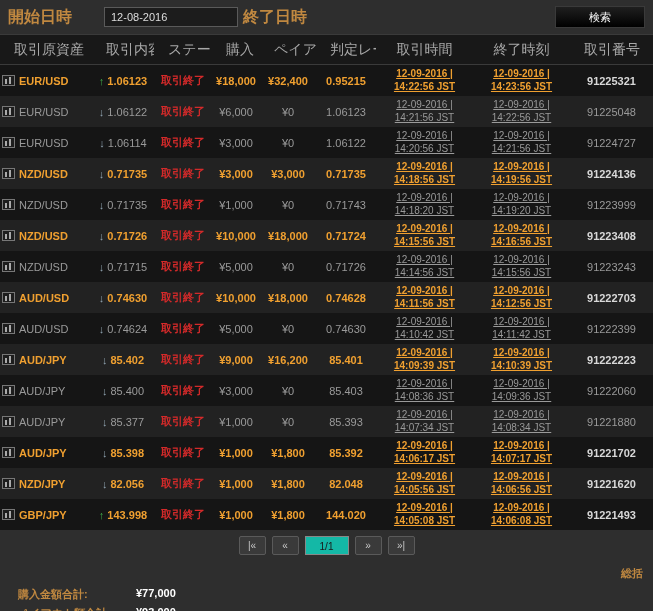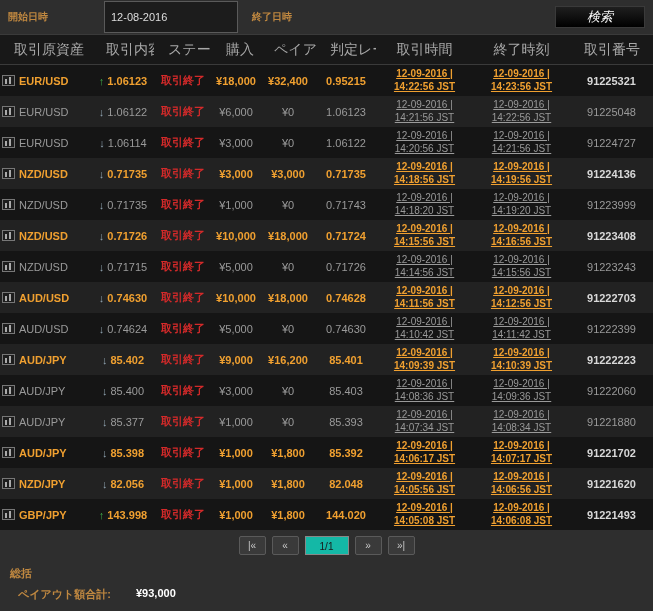--- a/index.html
+++ b/index.html
@@ -7,30 +7,30 @@
   body {
     width:653px; height:611px; overflow:hidden;
     background:#2e2e2e;
     font-family:"Liberation Sans", sans-serif;
   }
   
   .filter-bar {
     height:34px; display:flex; align-items:center; padding:0 8px;
   }
   .filter-label {
-    color:#c08840; font-size:10px; font-weight:bold; width:96px;
+    color:#c08840; font-size:16px; font-weight:bold; width:96px;
   }
   .filter-input {
-    width:134px; height:32px; background:#1c1c1c; border:1px solid #5a5a5a;
-    color:#ddd; font-size:11px; padding:1px 6px; margin-right:14px;
+    width:134px; height:20px; background:#1c1c1c; border:1px solid #5a5a5a;
+    color:#ddd; font-size:11px; padding:1px 6px; margin-right:5px;
   }
   .search-btn {
     margin-left:auto; width:90px; height:22px;
     background:linear-gradient(#1f1f1f,#000);
-    border:1px solid #3a3a3a; color:#fff; font-size:13px; cursor:pointer;font-style:italic;
+    border:1px solid #3a3a3a; color:#fff; font-size:11px; cursor:pointer;
   }
   
   table { width:100%; border-collapse:collapse; table-layout:fixed; }
   thead th {
     background:#181818; color:#a8a8a8; font-size:14px; font-weight:normal;
     height:30px; border-top:1px solid #3a3a3a; border-bottom:1px solid #3a3a3a;
     padding:0 14px; text-align:center; overflow:hidden; white-space:nowrap;
   }
   tbody tr:nth-child(odd) { background:#151515; }
   tbody tr:nth-child(even){ background:#222222; }
@@ -57,21 +57,21 @@
     background:#3a3a3a; border:1px solid #5a5a5a; color:#c9c9c9;
     min-width:27px; height:19px; font-size:10px; border-radius:2px;
     line-height:17px; text-align:center; cursor:pointer; padding:0 3px;
   }
   .pg-current {
     background:#14b8a6; color:#1a1a1a; width:44px; height:19px;
     font-size:10px; text-align:center; line-height:19px; border:1px solid #888;
   }
   
   .summary { padding:6px 10px; }
-  .summary-title { color:#c08840; font-size:11px; font-weight:bold; margin-bottom:6px; }
+  .summary-title { color:#c08840; font-size:11px; font-weight:bold; margin-bottom:6px;text-align:right; }
   .summary-row { display:flex; margin:4px 0 4px 8px; }
   .summary-label { color:#c08840; font-size:11px; font-weight:bold; width:118px; }
   .summary-value { color:#ffffff; font-size:11px; font-weight:bold; }
 </style>
 </head>
 <body>
 
 <div class="page">
 
   <div class="filter-bar">
@@ -429,18 +429,22 @@
     <div class="pg-btn">|«</div>
     <div class="pg-btn">«</div>
     <div class="pg-current">1/1</div>
     <div class="pg-btn">»</div>
     <div class="pg-btn">»|</div>
   </div>
 
   <div class="summary">
     <div class="summary-title">総括</div>
     <div class="summary-row">
+      <span class="summary-label">購入金額合計:</span>
+      <span class="summary-value">¥77,000</span>
+    </div>
+    <div class="summary-row">
       <span class="summary-label">ペイアウト額合計:</span>
       <span class="summary-value">¥93,000</span>
     </div>
   </div>
 
 </div>
 
 </body></html>

